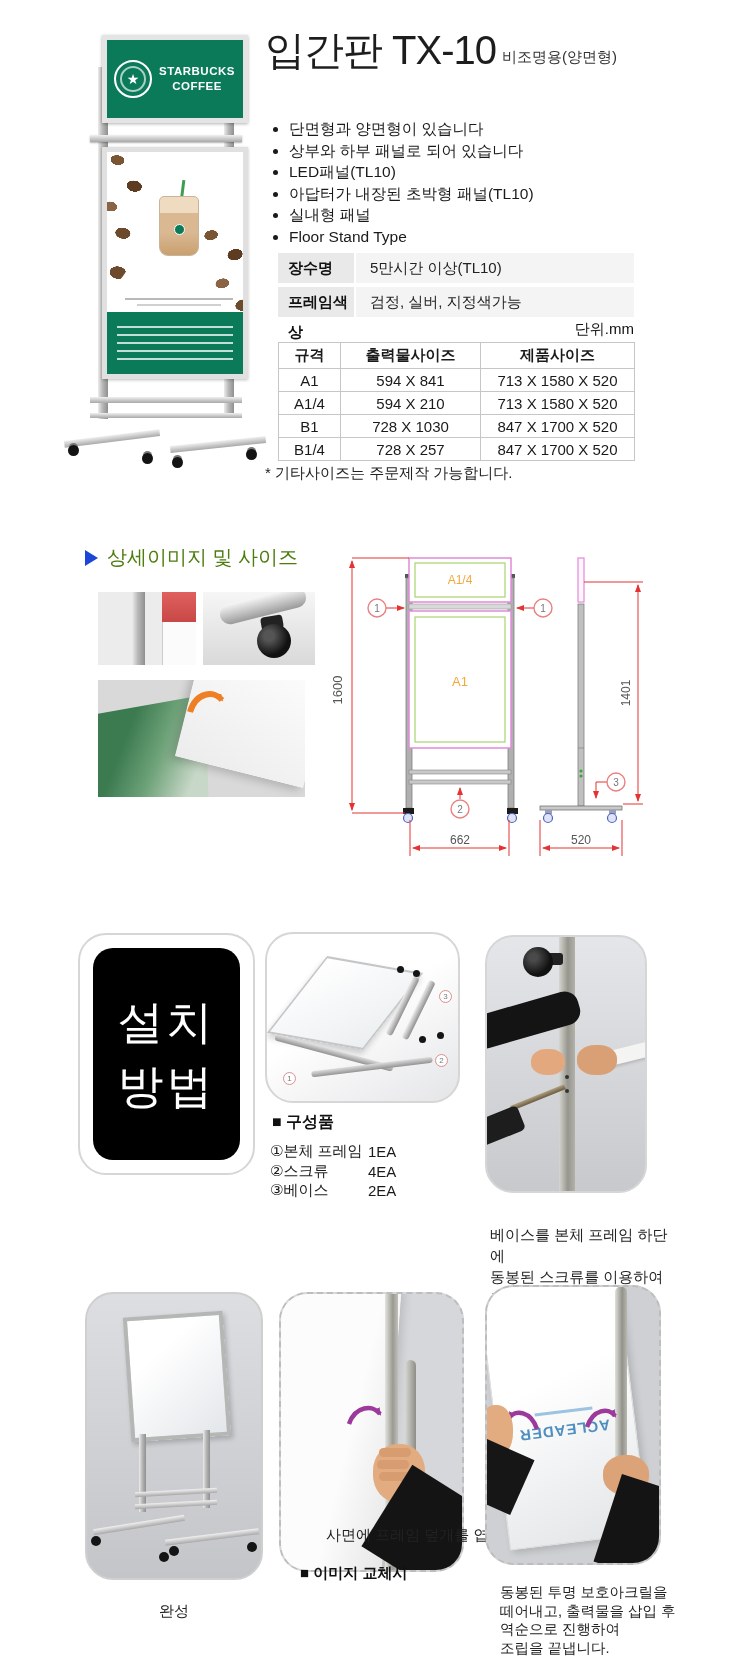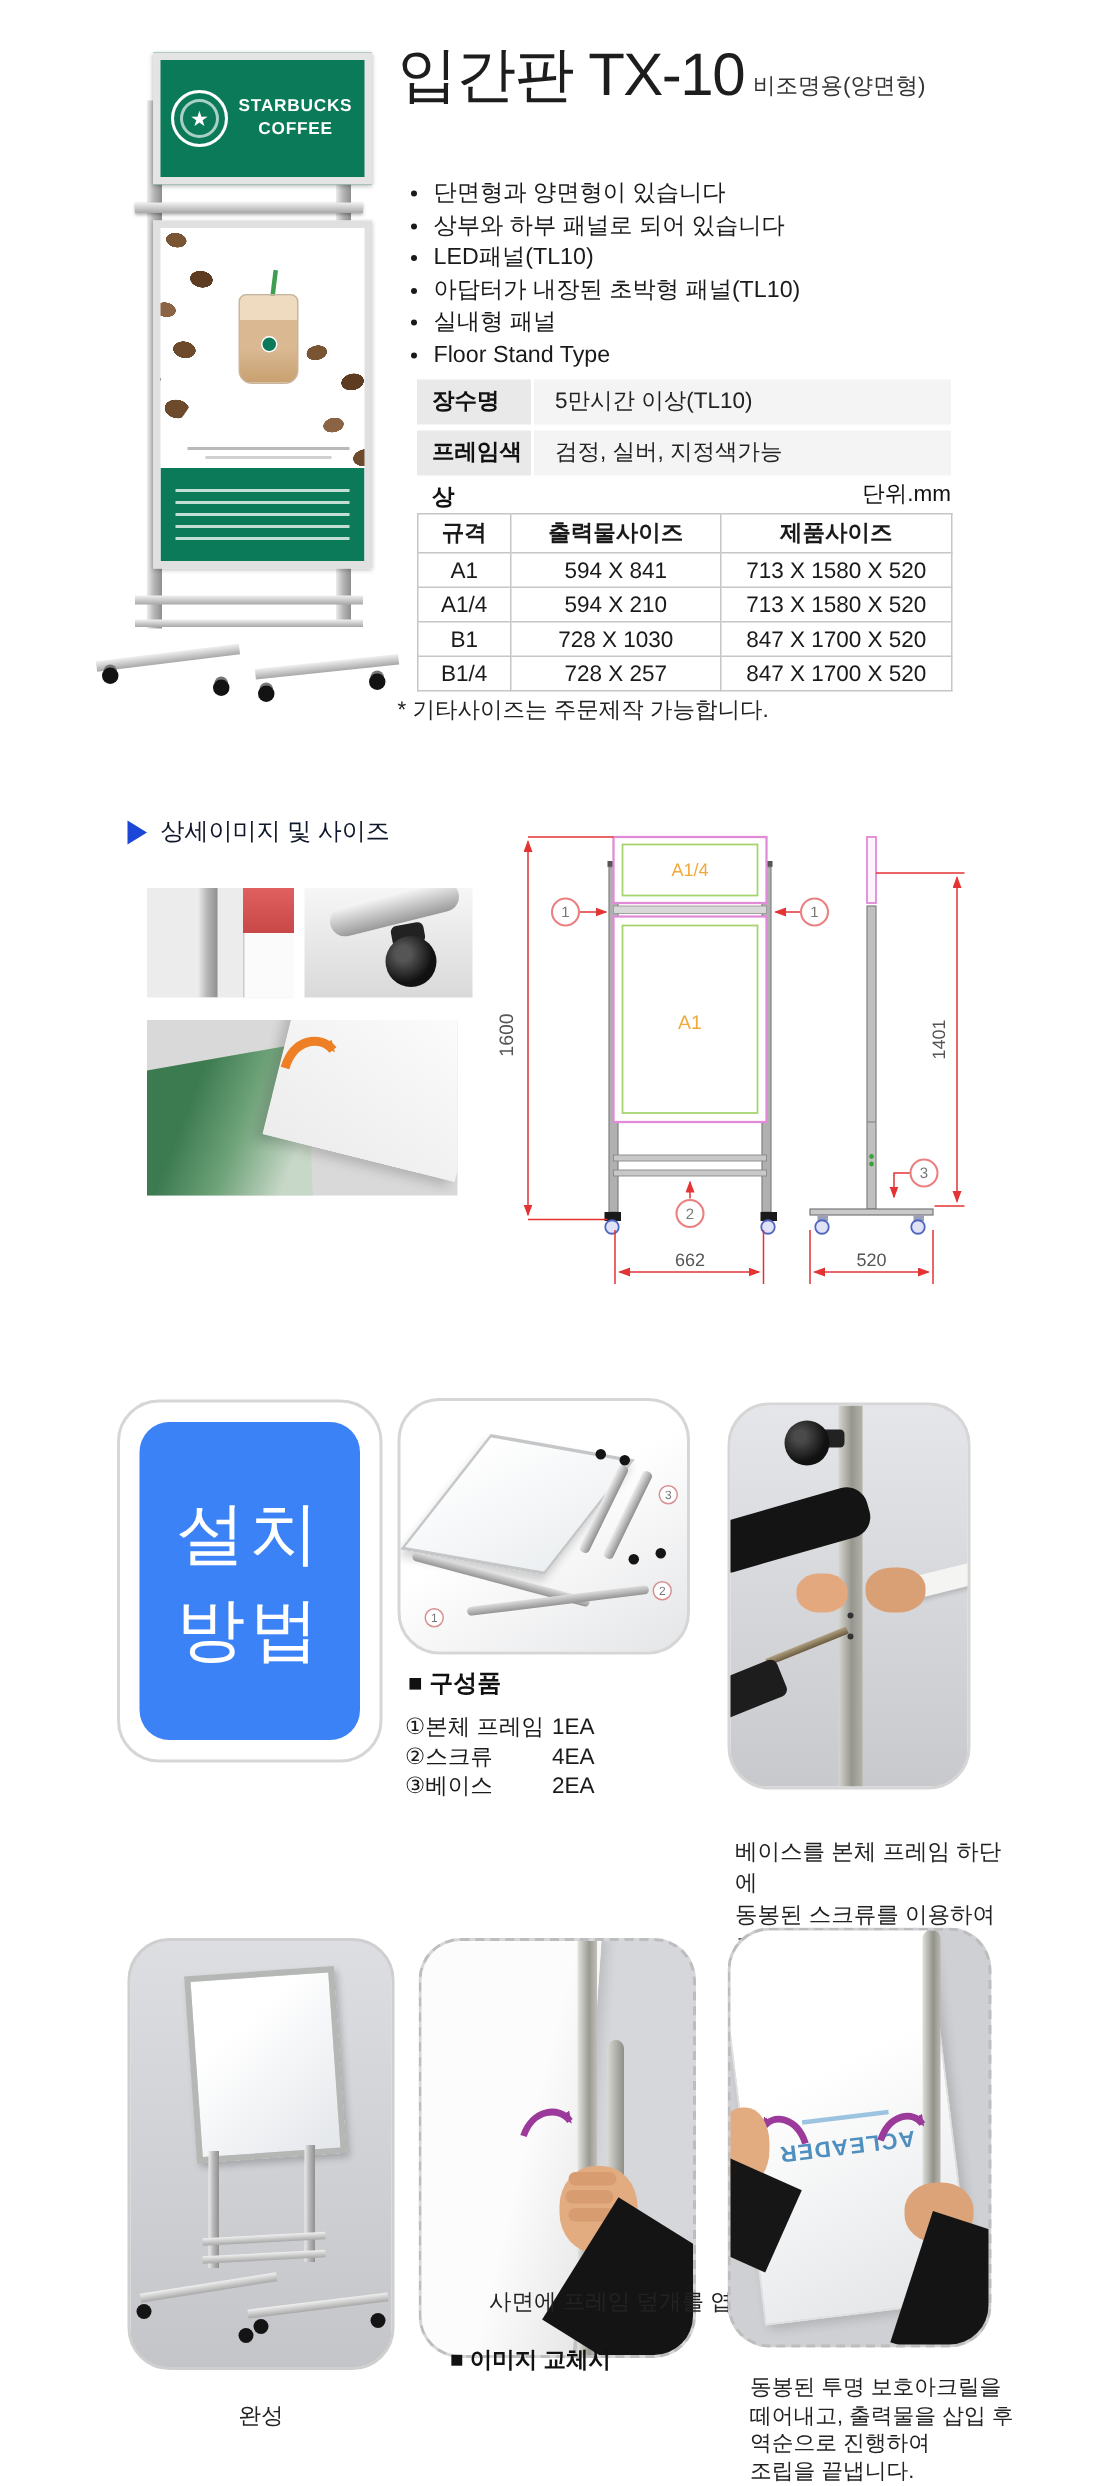--- a/index.html
+++ b/index.html
@@ -63,21 +63,21 @@
   .unit { left:278px; top:320px; width:356px; text-align:right; font-size:15px; color:#111; }
   .size-table { left:278px; top:342px; width:356px; border-collapse:collapse; table-layout:fixed; font-size:15px; color:#1a1a1a; }
   .size-table th, .size-table td { border:1px solid #c6c6c6; text-align:center;margin-top:46px; }
   .size-table th { height:26px; font-size:15px; }
   .size-table td { height:23px; }
   .note { left:265px; top:464px; font-size:15px; color:#222; }
 
   
   .detail-heading { left:85px; top:544px; display:flex; align-items:center; gap:9px; }
   .tri { width:0; height:0; border-left:13px solid #1c46d6; border-top:8px solid transparent; border-bottom:8px solid transparent; }
-  .detail-heading-text { font-size:16px; color:#0f172a; }
+  .detail-heading-text { font-size:20px; color:#4d7c0f; }
   .dimg { background:#ececec; overflow:hidden; }
   .dimg1 { left:98px; top:592px; width:98px; height:73px; }
   .d1pole { left:34px; top:0; width:13px; height:100%; }
   .d1panel { right:0; top:0; width:34px; height:100%; background:#fbfbfb; border-left:1px solid #ccc; }
   .d1red { right:0; top:0; width:34px; height:30px; background:linear-gradient(#e06060,#c84848); }
   .dimg2 { left:203px; top:592px; width:112px; height:73px; background:linear-gradient(#f6f6f6,#d9d9d9); }
   .d2bar { left:16px; top:4px; width:88px; height:20px; border-radius:10px; background:linear-gradient(#f6f6f6,#9a9a9a); transform:rotate(-14deg); }
   .d2fork { left:58px; top:24px; width:22px; height:14px; background:#222; border-radius:4px; transform:rotate(-10deg); }
   .d2wheel { left:54px; top:32px; width:34px; height:34px; border-radius:50%; background:radial-gradient(circle at 35% 35%, #555 0 16%, #111 62%); }
   .dimg3 { left:98px; top:680px; width:207px; height:117px; background:#d9d9d9; }
@@ -85,21 +85,21 @@
     background:linear-gradient(115deg,#3c7a50 0 30%,#6fa379 55%,#c8d8c8 82%); }
   .d3sheet { right:-16px; top:-38px; width:132px; height:132px; transform:rotate(14deg);
     background:linear-gradient(200deg,#ffffff,#ececec); box-shadow:-4px 4px 8px rgba(0,0,0,.18); }
   .d3arrow { left:86px; top:4px; }
 
   .drawing { left:325px; top:518px; }
 
   
   .card { position:absolute; border-radius:28px; overflow:hidden; }
   .card1 { left:78px; top:933px; width:177px; height:242px; background:#fff; border:2px solid #d6d6d6; }
-  .card1-inner { position:absolute; left:13px; top:13px; right:13px; bottom:13px; background:#3b82f6; border-radius:20px;
+  .card1-inner { position:absolute; left:13px; top:13px; right:13px; bottom:13px; background:#000000; border-radius:20px;
     display:flex; flex-direction:column; align-items:center; justify-content:center; }
   .badge-line { color:#fff; font-size:46px; line-height:1.4; letter-spacing:3px; }
   .card2 { left:265px; top:932px; width:195px; height:171px; background:linear-gradient(150deg,#ffffff 0 45%,#e4e5e7); border:2px solid #d6d6d6; }
   .c2panel { left:24px; top:30px; width:108px; height:78px; background:linear-gradient(135deg,#ffffff,#eceff1);
     border:2px solid #c4c6c8; transform:skewX(-32deg) rotate(9deg); box-shadow:2px 4px 6px rgba(0,0,0,.18); }
   .c2bar { height:6px; border-radius:3px; background:linear-gradient(#ddd,#939393); }
   .c2bar1 { left:6px; top:116px; width:122px; transform:rotate(15deg); }
   .c2bar2 { left:44px; top:130px; width:122px; transform:rotate(-7deg); }
   .c2pole { width:7px; height:64px; border-radius:3px; background:linear-gradient(90deg,#efefef,#8f8f8f); }
   .c2pole1 { left:148px; top:44px; transform:rotate(26deg); }

